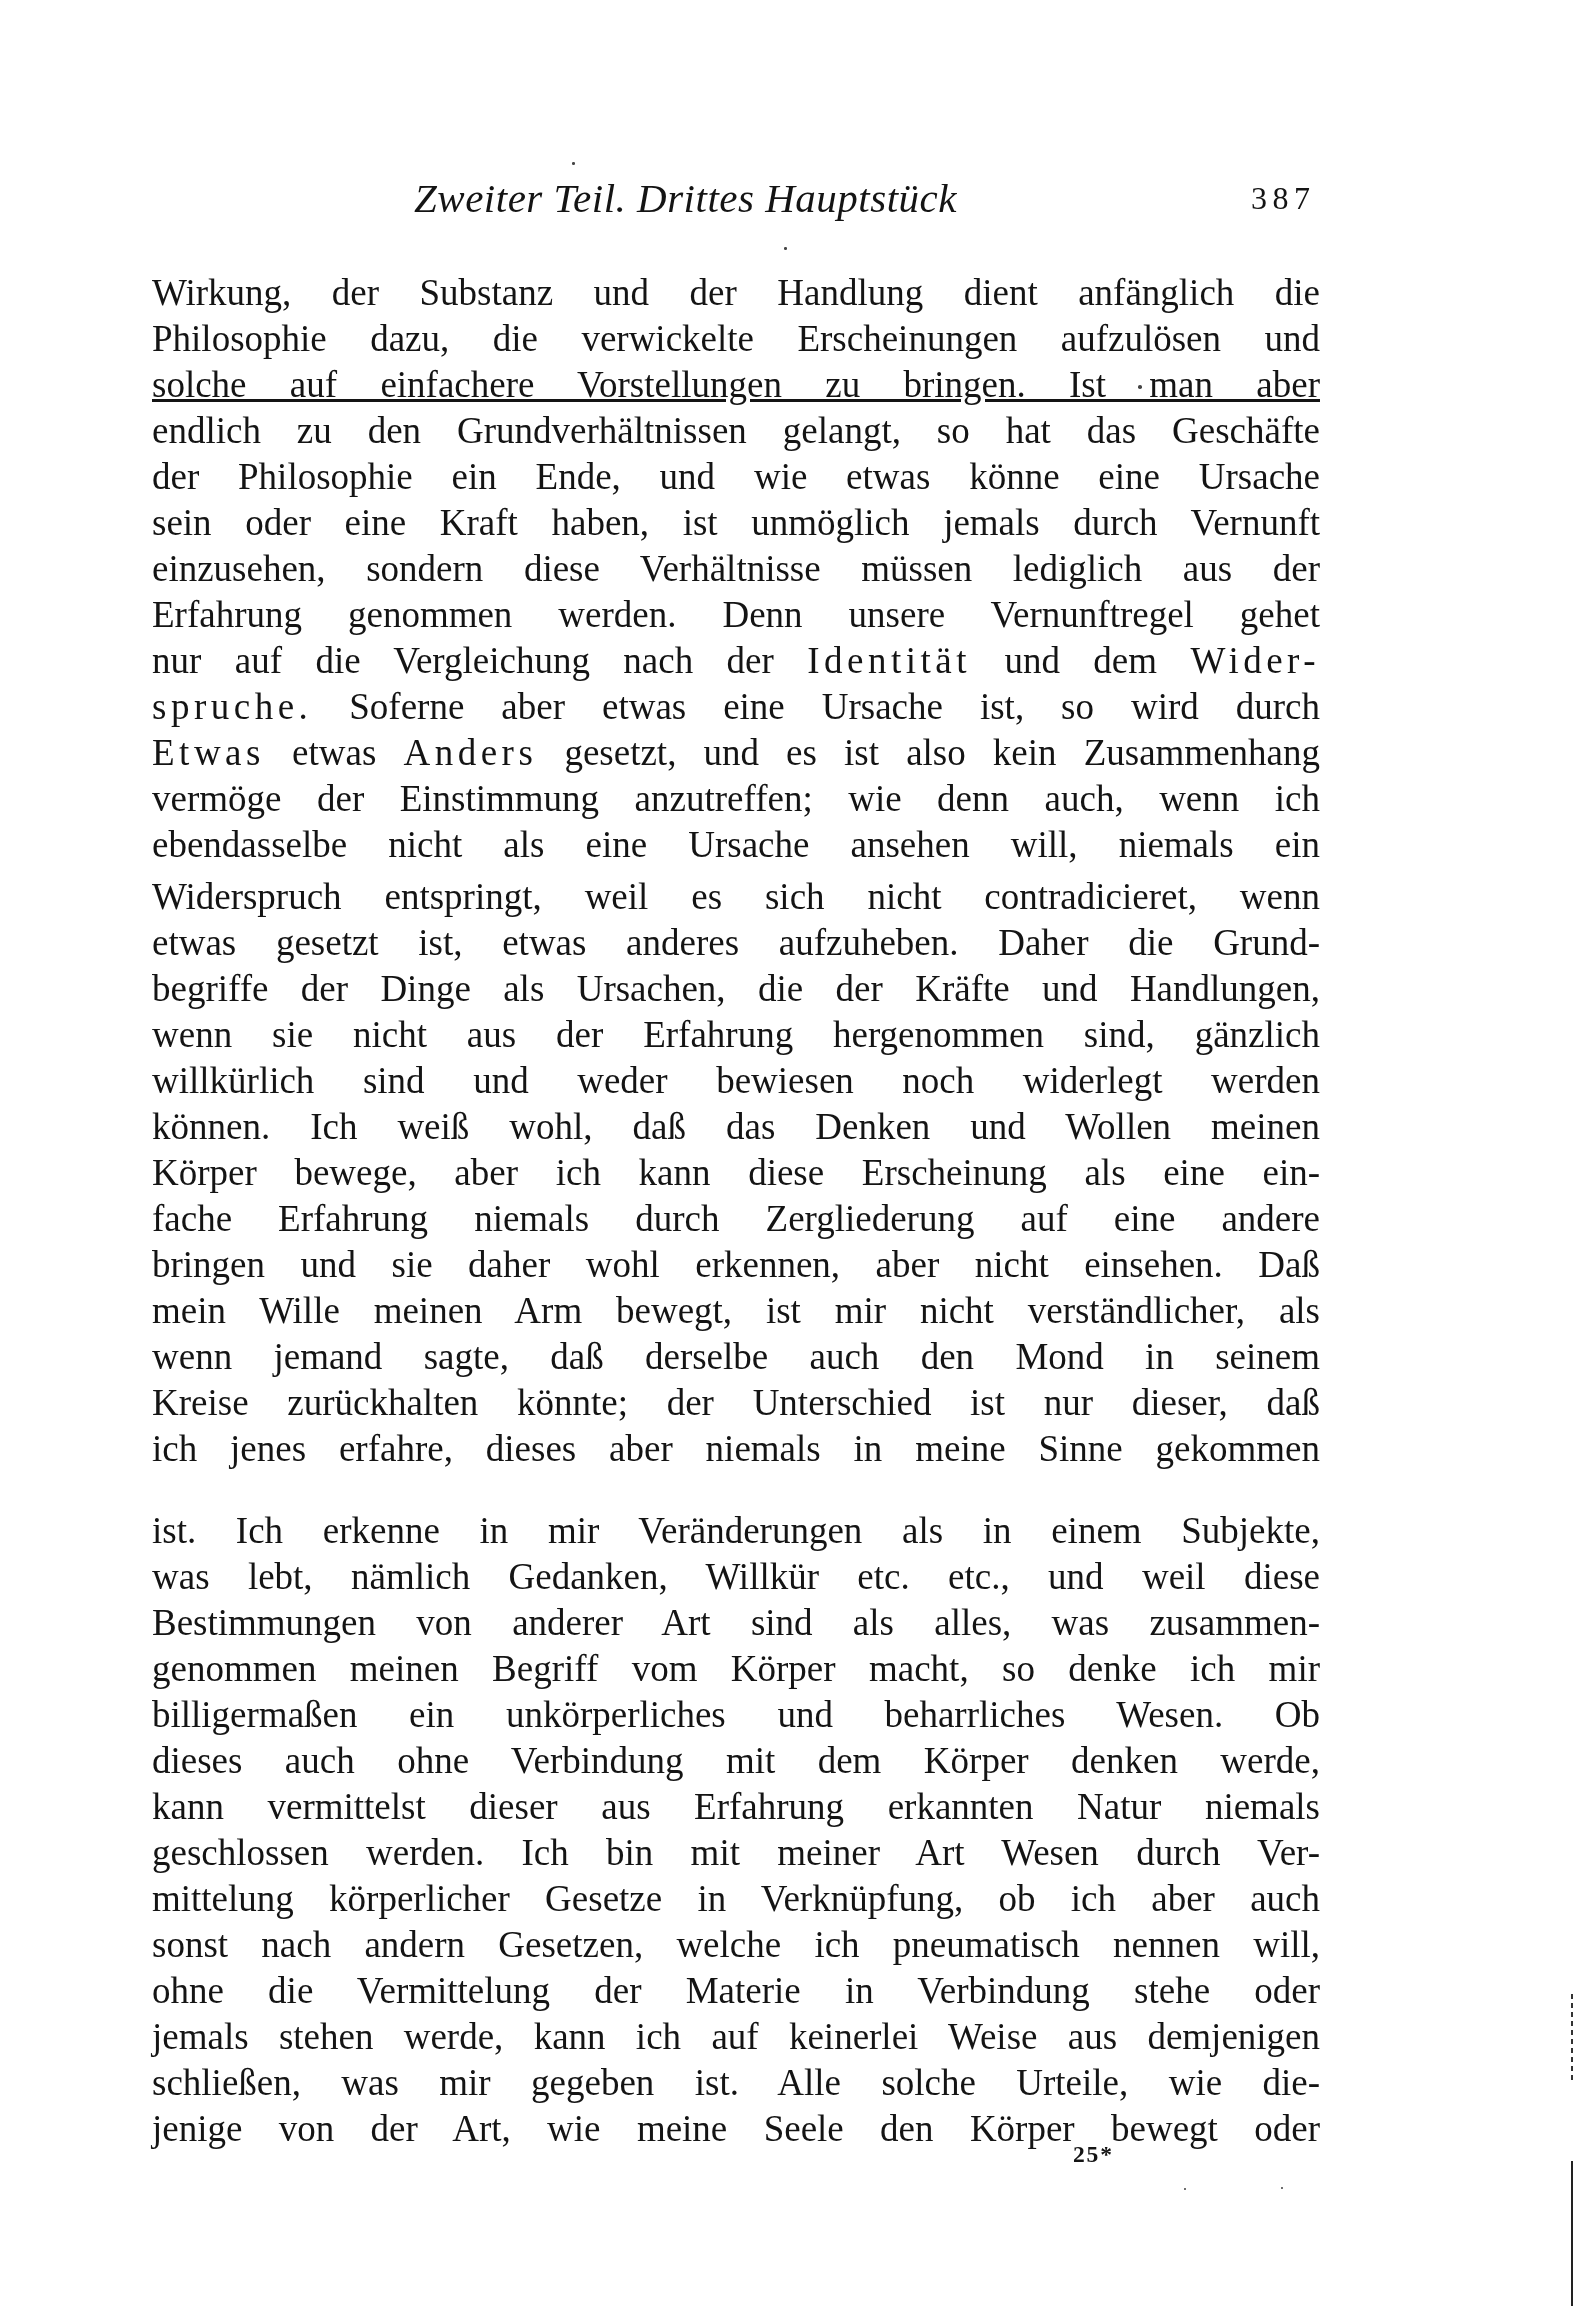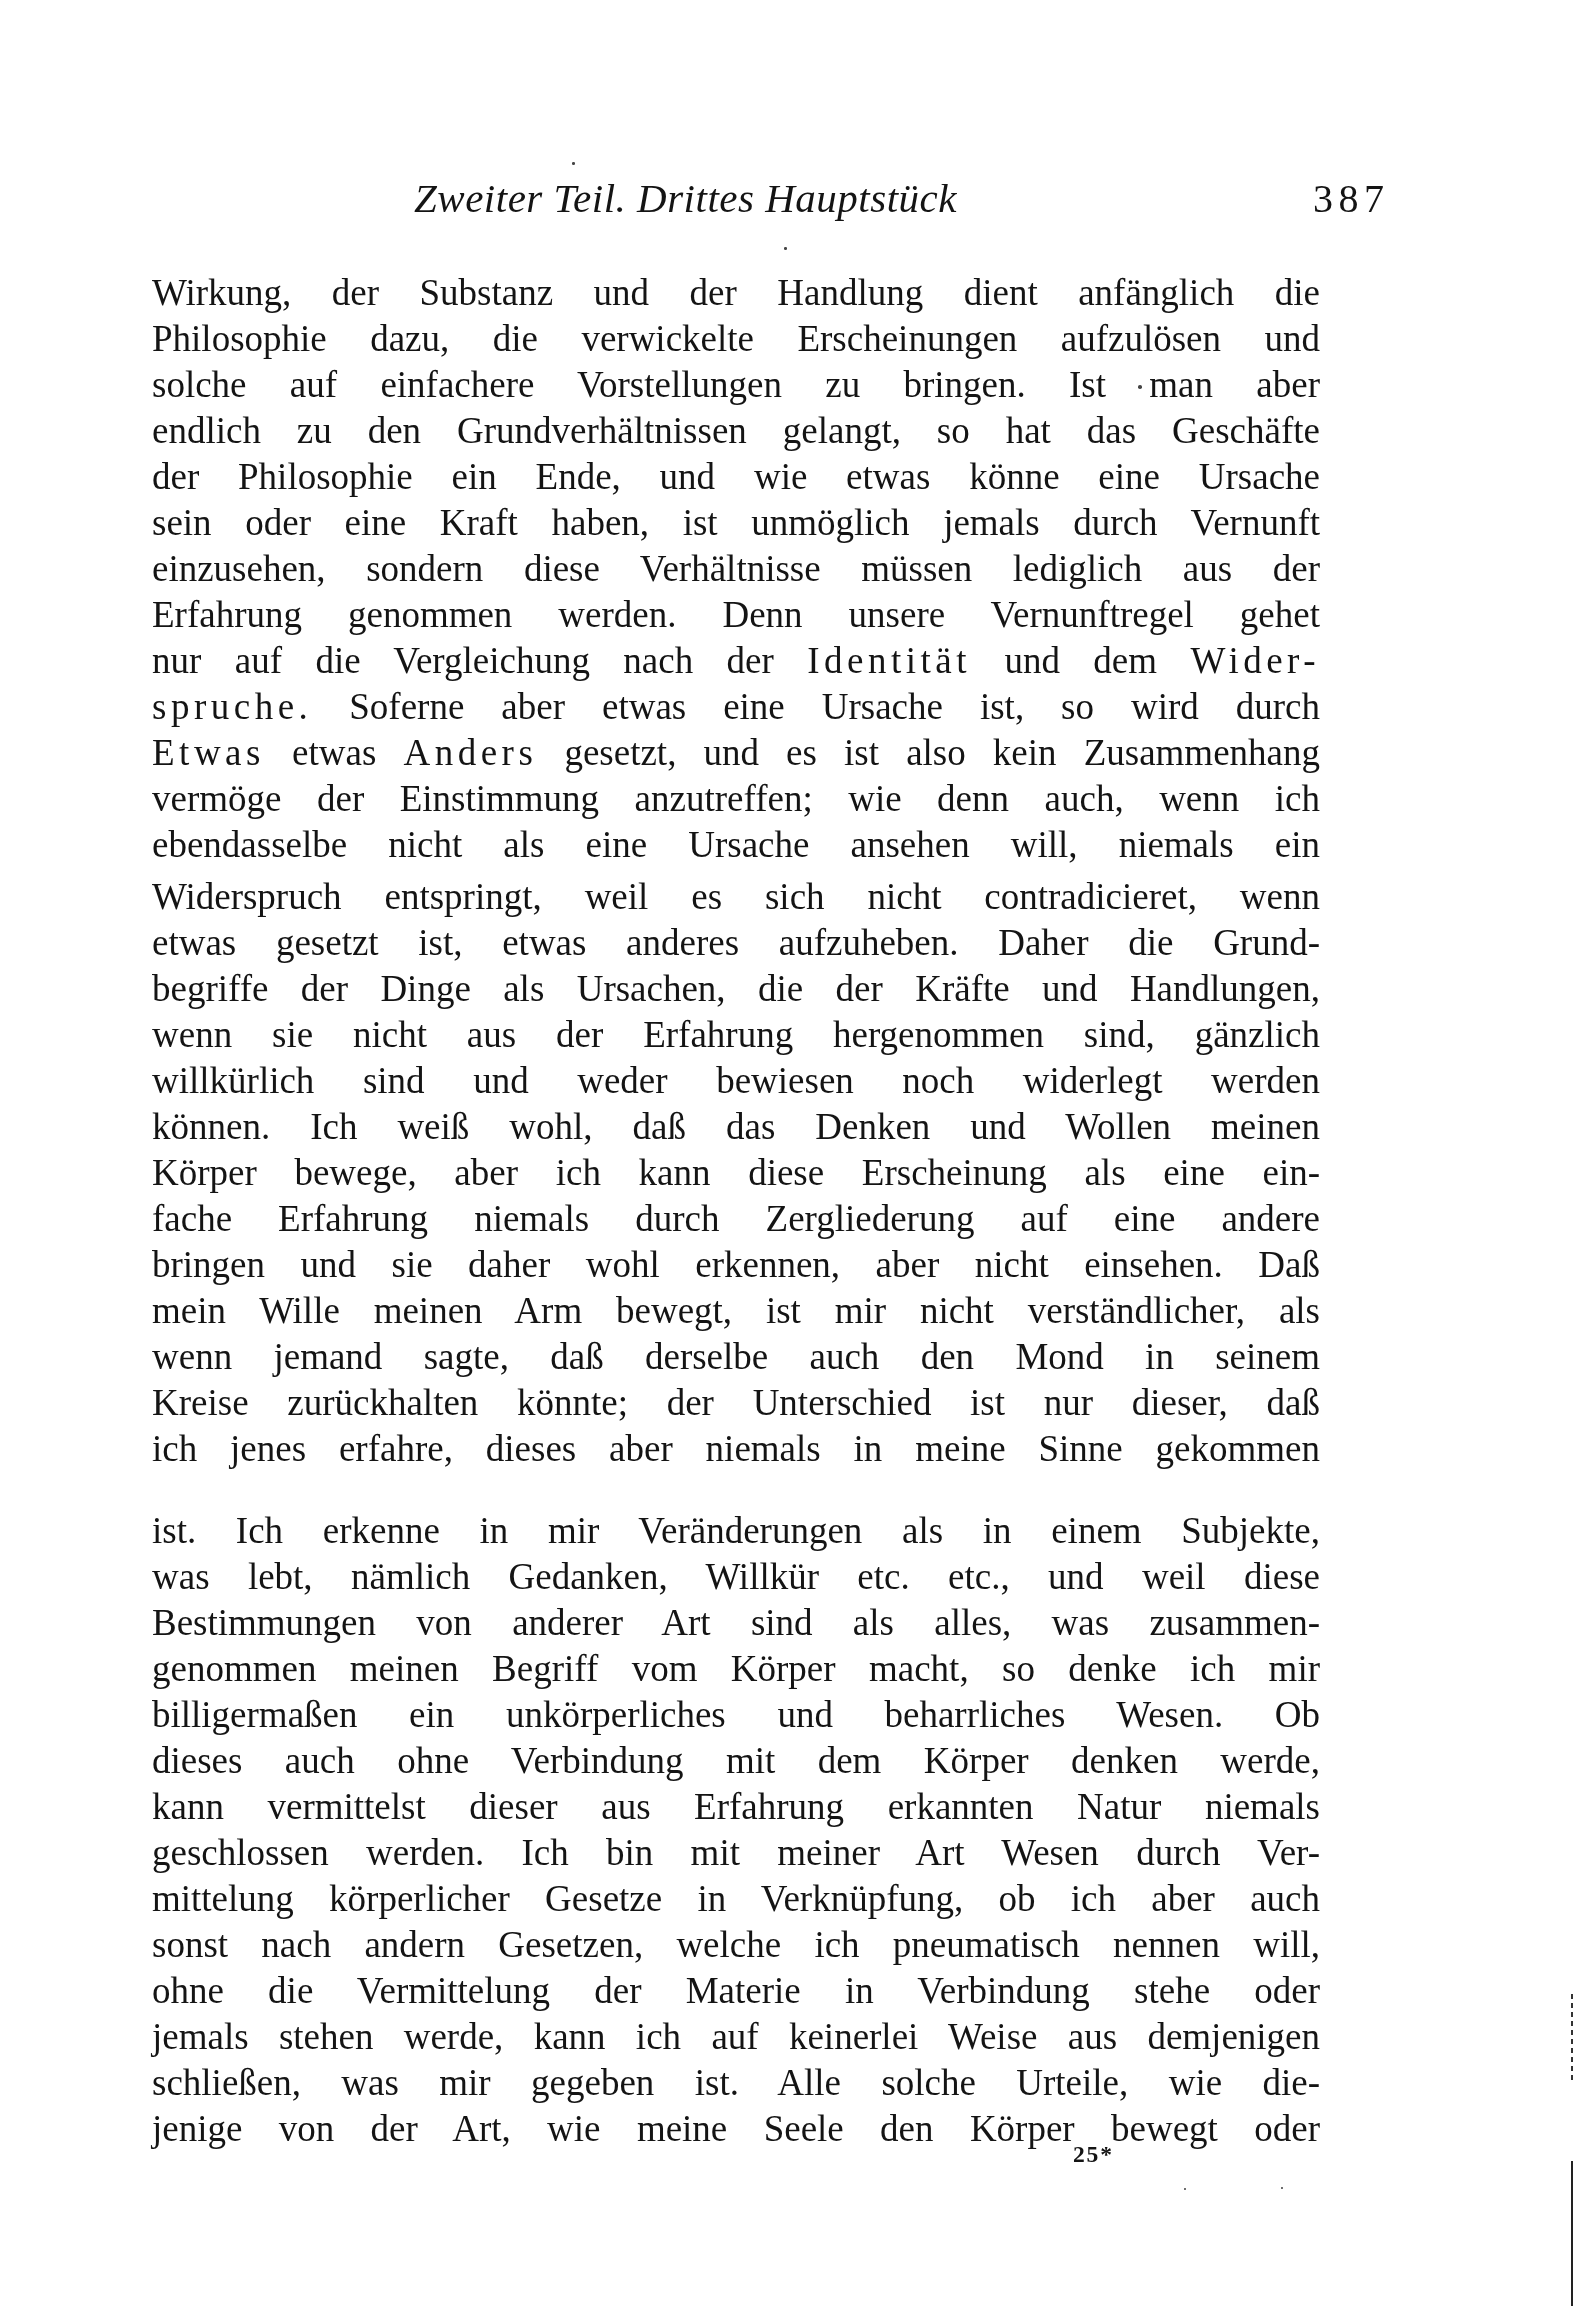--- a/index.html
+++ b/index.html
@@ -1,38 +1,38 @@
 <!DOCTYPE html>
 <html style="font-size:14.5px"><head>
 <meta charset="utf-8">
 <style>
   html, body { margin: 0; padding: 0; background: #ffffff; }
   body { width: 1577px; height: 2314px; position: relative; overflow: hidden; font-family: "Liberation Serif", "DejaVu Serif", serif; color: #141414; }
   .page { position: absolute; left: 0; top: 0; width: 1577px; height: 2314px; }
   .running-head { position: absolute; left: 414px; top: 171px; font-style: italic; font-size: 41px; letter-spacing: 0.5px; white-space: nowrap; line-height: 55px; }
-  .page-number { position: absolute; left: 1313px; top: 171px; font-size: 40px; letter-spacing: 5.5px; line-height: 55px; }
+  .page-number { position: absolute; left: 1251px; top: 171px; font-size: 32px; letter-spacing: 5.5px; line-height: 55px; }
   .body-text { position: absolute; left: 152px; top: 270px; width: 1168px; }
   .line { display: block; height: 46px; line-height: 46px; font-size: 37px; text-align: justify; text-align-last: justify; white-space: nowrap; overflow: visible; }
   .spaced { letter-spacing: 4.5px; }
   .signature { position: absolute; left: 1073px; top: 2138px; font-size: 23.6px; font-weight: bold; letter-spacing: 1.8px; line-height: 33px; }
   .speck { position: absolute; background: #444; border-radius: 50%; }
   .scan-edge { position: absolute; left: 1571px; width: 1.8px; background: #222; }
   .scan-edge.dashed { background: repeating-linear-gradient(to bottom, #333 0 5.5px, transparent 5.5px 9px); }
 </style>
 </head>
 <body>
 
 <div class="page">
   <div class="running-head">Zweiter Teil.  Drittes Hauptstück</div>
   <div class="page-number">387</div>
 
   <div class="body-text" id="body-text">
       <span class="line" style="white-space: nowrap; text-align: left; word-spacing: 0px;"><span>Wirkung, der Substanz und der Handlung dient anfänglich die</span></span>
       <span class="line" style="white-space: nowrap; text-align: left; word-spacing: 0px;"><span>Philosophie dazu, die verwickelte Erscheinungen aufzulösen und</span></span>
-      <span class="line" style="white-space: nowrap; text-align: right; word-spacing: 0px;"><span>solche auf einfachere Vorstellungen zu bringen.  Ist man aber</span></span>
+      <span class="line" style="white-space: nowrap; text-align: right; word-spacing: 0px; text-decoration: underline;"><span>solche auf einfachere Vorstellungen zu bringen.  Ist man aber</span></span>
       <span class="line" style="white-space: nowrap; text-align: left; word-spacing: 0px;"><span>endlich zu den Grundverhältnissen gelangt, so hat das Geschäfte</span></span>
       <span class="line" style="white-space: nowrap; text-align: left; word-spacing: 0px;"><span>der Philosophie ein Ende, und wie etwas könne eine Ursache</span></span>
       <span class="line" style="white-space: nowrap; text-align: left; word-spacing: 0px;"><span>sein oder eine Kraft haben, ist unmöglich jemals durch Vernunft</span></span>
       <span class="line" style="white-space: nowrap; text-align: left; word-spacing: 0px;"><span>einzusehen, sondern diese Verhältnisse müssen lediglich aus der</span></span>
       <span class="line" style="white-space: nowrap; text-align: left; word-spacing: 0px;"><span>Erfahrung genommen werden.  Denn unsere Vernunftregel gehet</span></span>
       <span class="line" style="white-space: nowrap; text-align: left; word-spacing: 0px;"><span>nur auf die Vergleichung nach der </span><span class="spaced">Identität</span><span> und dem </span><span class="spaced">Wider-</span></span>
       <span class="line" style="white-space: nowrap; text-align: left; word-spacing: 0px;"><span class="spaced">spruche.</span><span>  Soferne aber etwas eine Ursache ist, so wird durch</span></span>
       <span class="line" style="white-space: nowrap; text-align: left; word-spacing: 0px;"><span class="spaced">Etwas</span><span> etwas </span><span class="spaced">Anders</span><span> gesetzt, und es ist also kein Zusammenhang</span></span>
       <span class="line" style="white-space: nowrap; text-align: left; word-spacing: 0px;"><span>vermöge der Einstimmung anzutreffen; wie denn auch, wenn ich</span></span>
       <span class="line" style="white-space: nowrap; text-align: left; word-spacing: 0px;"><span>ebendasselbe nicht als eine Ursache ansehen will, niemals ein</span></span>

